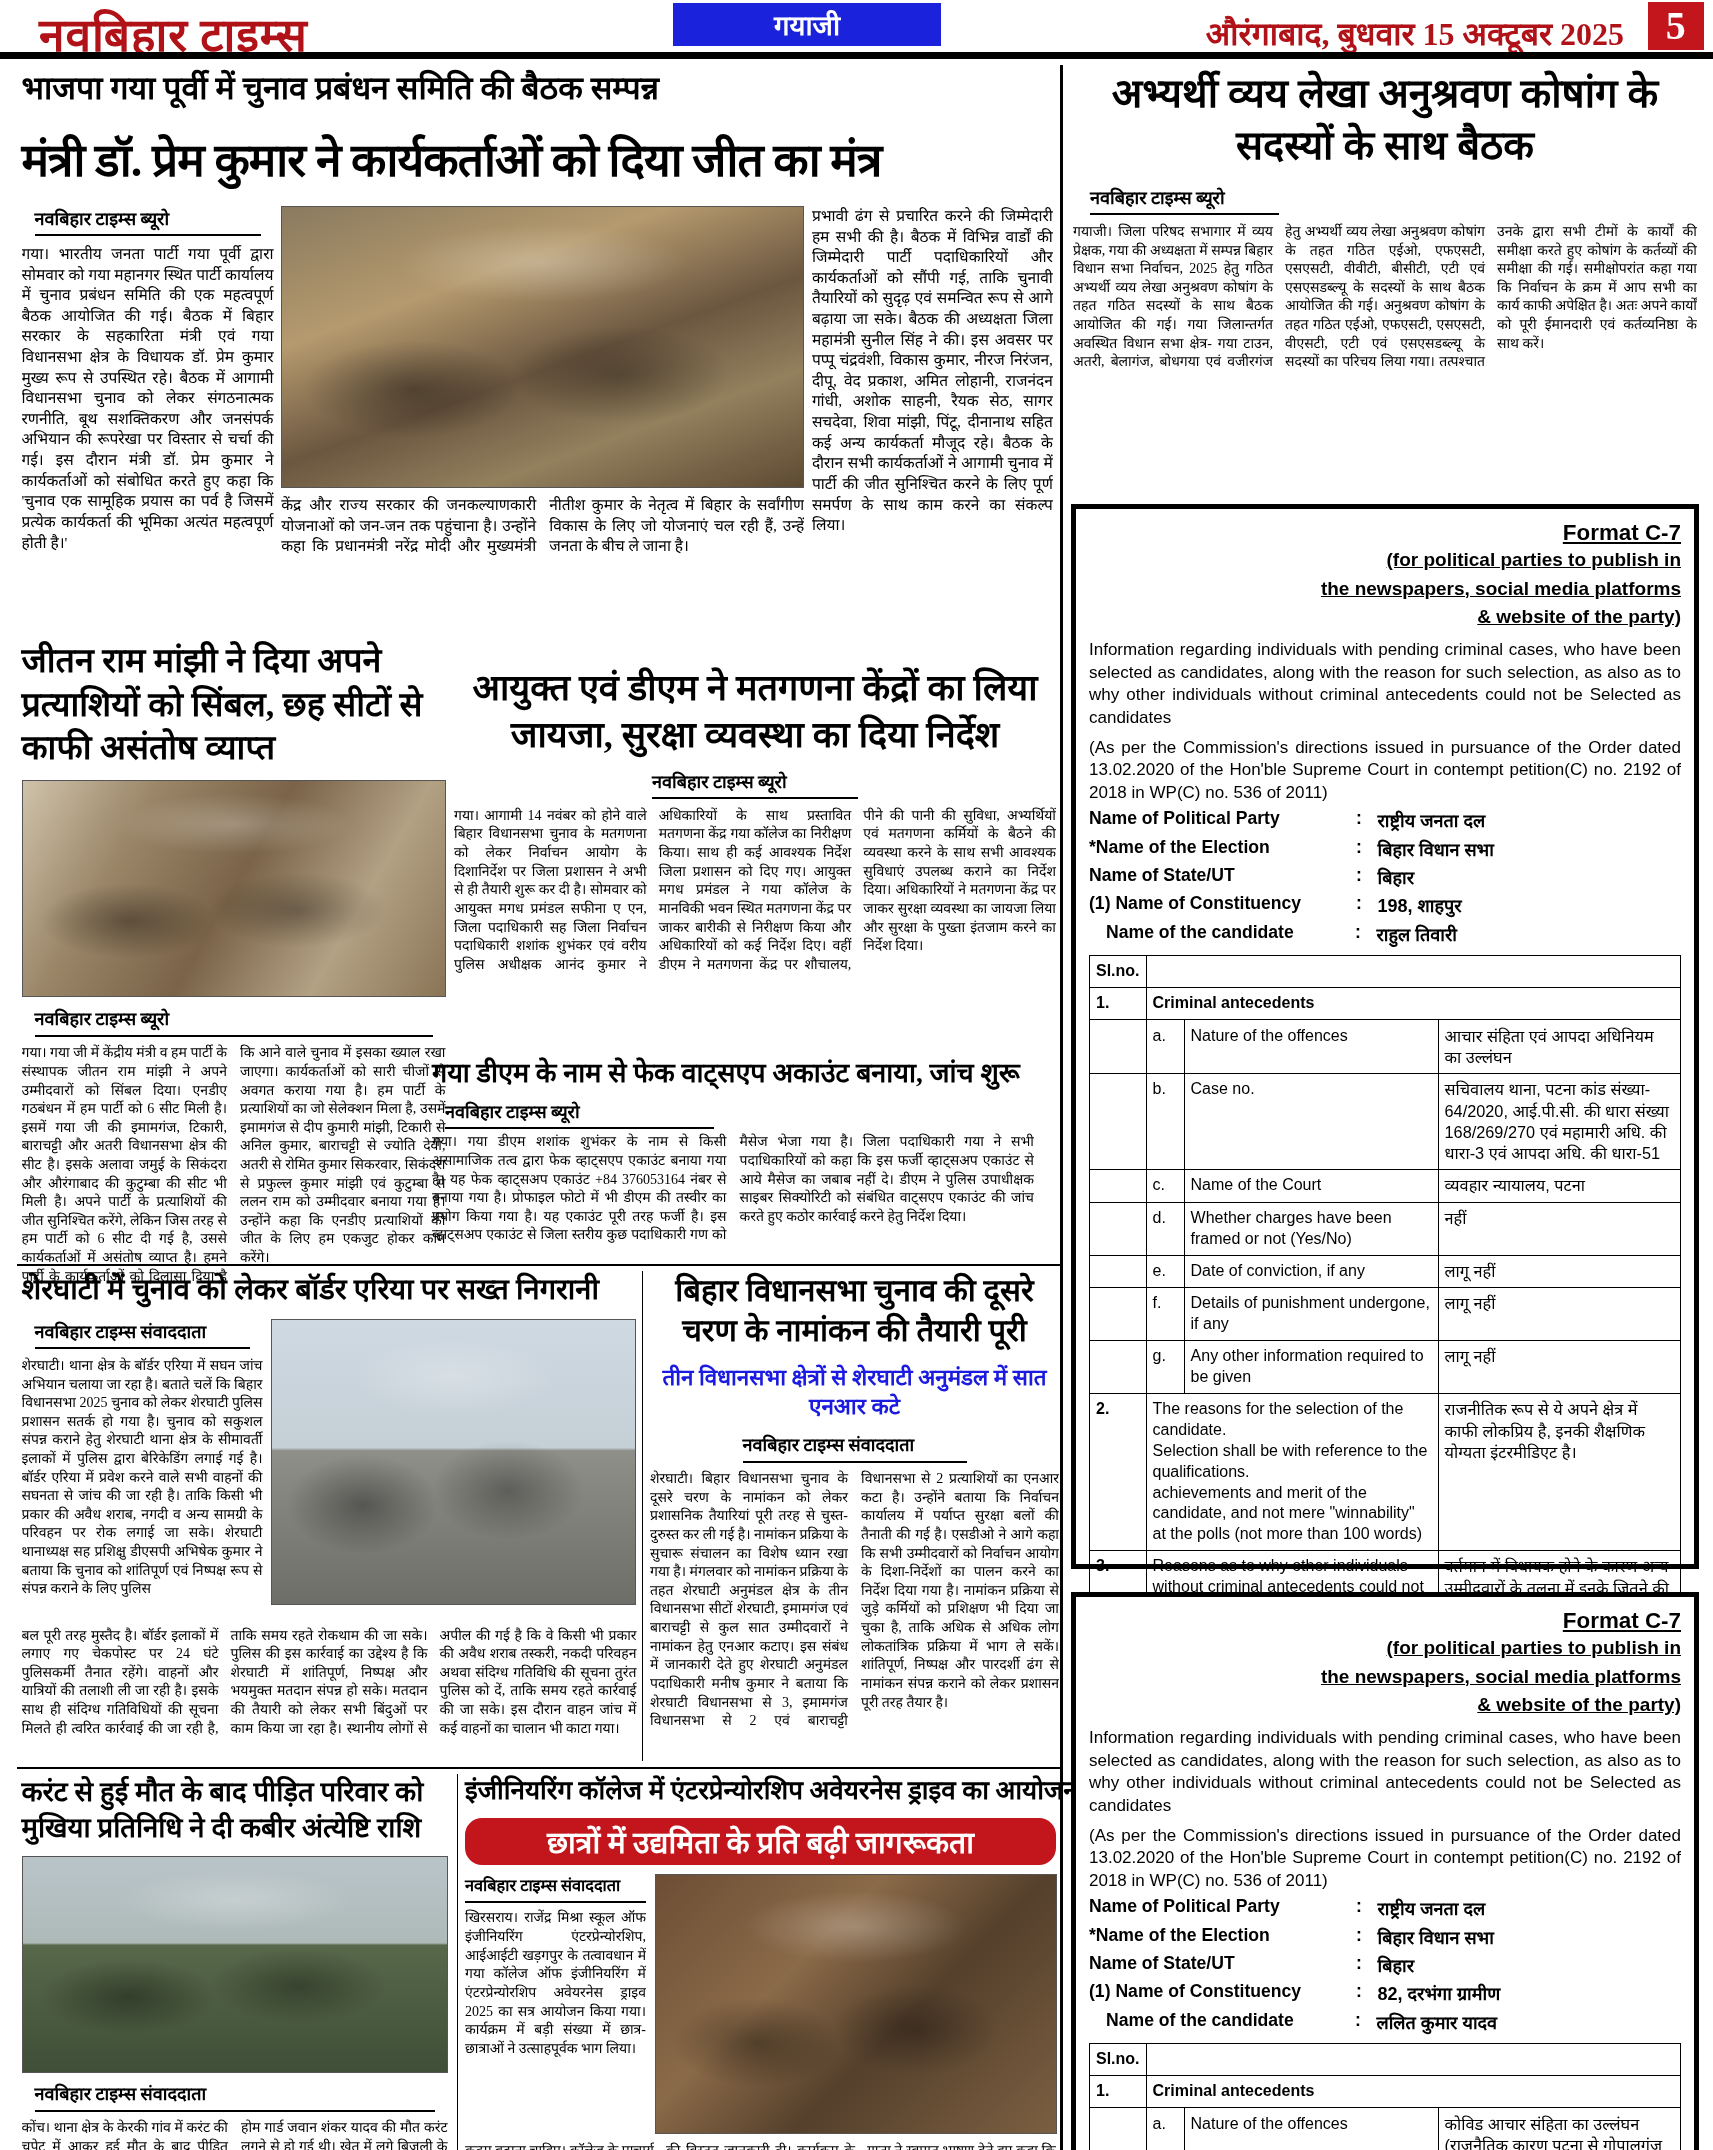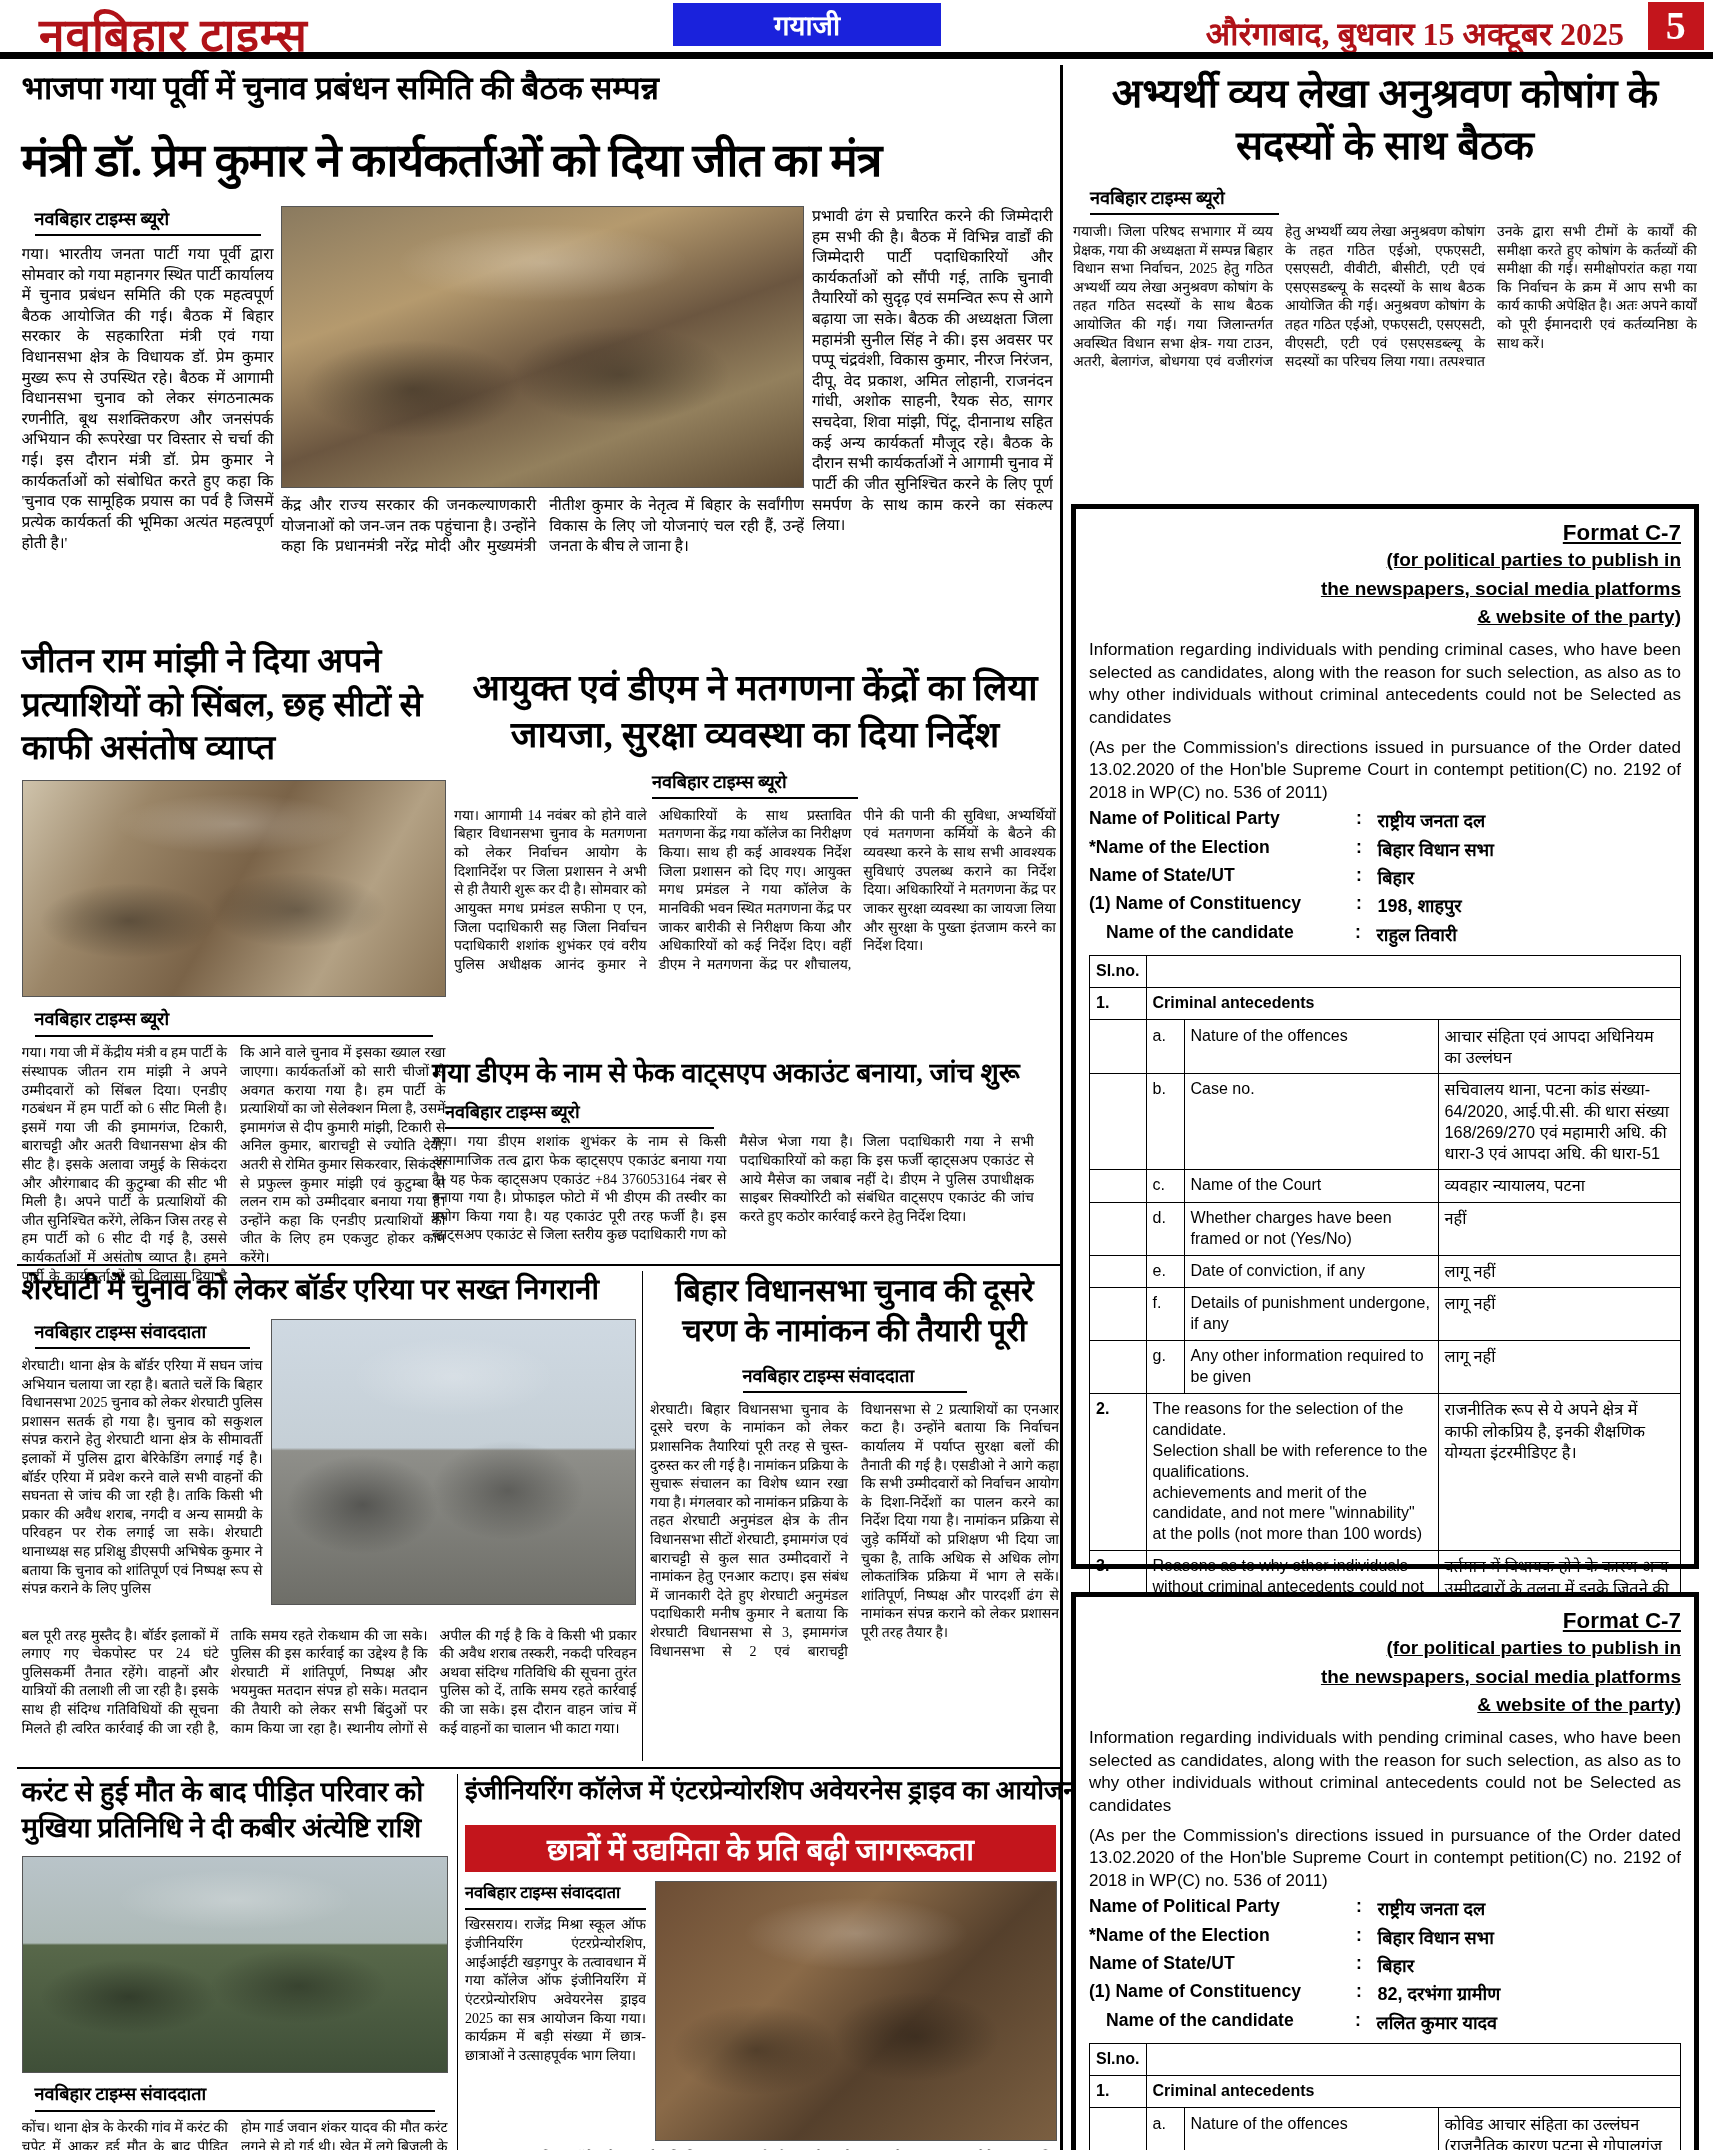--- a/index.html
+++ b/index.html
@@ -150,40 +150,41 @@
           <div class="ph-shade"></div>
         </div>
     </div>
     <div class="body-s just cols3 clip" style="height:155px;margin-top:7.7px;">बल पूरी तरह मुस्तैद है। बॉर्डर इलाकों में लगाए गए चेकपोस्ट पर 24 घंटे पुलिसकर्मी तैनात रहेंगे। वाहनों और यात्रियों की तलाशी ली जा रही है। इसके साथ ही संदिग्ध गतिविधियों की सूचना मिलते ही त्वरित कार्रवाई की जा रही है, ताकि समय रहते रोकथाम की जा सके। पुलिस की इस कार्रवाई का उद्देश्य है कि शेरघाटी में शांतिपूर्ण, निष्पक्ष और भयमुक्त मतदान संपन्न हो सके। मतदान की तैयारी को लेकर सभी बिंदुओं पर काम किया जा रहा है। स्थानीय लोगों से अपील की गई है कि वे किसी भी प्रकार की अवैध शराब तस्करी, नकदी परिवहन अथवा संदिग्ध गतिविधि की सूचना तुरंत पुलिस को दें, ताकि समय रहते कार्रवाई की जा सके। इस दौरान वाहन जांच में कई वाहनों का चालान भी काटा गया।</div>
   </div>
 
   <div class="abs vrule" style="left:642px;top:1271px;width:1.3px;height:490px;"></div>
 
   <div class="abs" style="left:650px;top:1271px;width:409px;">
     <div class="hl-m ctr" style="font-size:31px;">बिहार विधानसभा चुनाव की दूसरे चरण के नामांकन की तैयारी पूरी</div>
+    <div class="subhead-blue ctr" style="margin-top:11.2px;">तीन विधानसभा क्षेत्रों से शेरघाटी अनुमंडल में सात एनआर कटे</div>
     <div class="byline" style="width:224px;margin:11.2px auto 7.7px auto;">नवबिहार टाइम्स संवाददाता</div>
     <div class="body-s just cols2 clip" style="height:318px;">शेरघाटी। बिहार विधानसभा चुनाव के दूसरे चरण के नामांकन को लेकर प्रशासनिक तैयारियां पूरी तरह से चुस्त-दुरुस्त कर ली गई है। नामांकन प्रक्रिया के सुचारू संचालन का विशेष ध्यान रखा गया है। मंगलवार को नामांकन प्रक्रिया के तहत शेरघाटी अनुमंडल क्षेत्र के तीन विधानसभा सीटों शेरघाटी, इमामगंज एवं बाराचट्टी से कुल सात उम्मीदवारों ने नामांकन हेतु एनआर कटाए। इस संबंध में जानकारी देते हुए शेरघाटी अनुमंडल पदाधिकारी मनीष कुमार ने बताया कि शेरघाटी विधानसभा से 3, इमामगंज विधानसभा से 2 एवं बाराचट्टी विधानसभा से 2 प्रत्याशियों का एनआर कटा है। उन्होंने बताया कि निर्वाचन कार्यालय में पर्याप्त सुरक्षा बलों की तैनाती की गई है। एसडीओ ने आगे कहा कि सभी उम्मीदवारों को निर्वाचन आयोग के दिशा-निर्देशों का पालन करने का निर्देश दिया गया है। नामांकन प्रक्रिया से जुड़े कर्मियों को प्रशिक्षण भी दिया जा चुका है, ताकि अधिक से अधिक लोग लोकतांत्रिक प्रक्रिया में भाग ले सकें। शांतिपूर्ण, निष्पक्ष और पारदर्शी ढंग से नामांकन संपन्न कराने को लेकर प्रशासन पूरी तरह तैयार है।</div>
   </div>
 
   <div class="abs hrule" style="left:17px;top:1767px;width:1043px;height:1.7px;"></div>
 
   <div class="abs" style="left:21.5px;top:1774px;width:426px;">
     <div class="hl-s">करंट से हुई मौत के बाद पीड़ित परिवार को मुखिया प्रतिनिधि ने दी कबीर अंत्येष्टि राशि</div>
     <div class="photo ph-pyre" style="height:215px;margin-top:10.3px;">
         <div class="ph-shade"></div>
       </div>
     <div class="byline" style="margin-top:8.6px;">नवबिहार टाइम्स संवाददाता</div>
     <div class="body-s just cols2 clip" style="height:181px;">कोंच। थाना क्षेत्र के केरकी गांव में करंट की चपेट में आकर हुई मौत के बाद पीड़ित परिवार को आर्थिक सहायता दी गई। पंचायत के मुखिया प्रतिनिधि ने मंगलवार को मृतक के घर पहुंचकर कबीर अंत्येष्टि योजना के तहत तीन हजार रुपये की राशि प्रदान की। विदित हो कि सोमवार को केरकी गांव निवासी 65 वर्षीय सेवानिवृत्त होम गार्ड जवान शंकर यादव की मौत करंट लगने से हो गई थी। खेत में लगे बिजली के तार की चपेट में आने से वे बुरी तरह झुलस गए और घटनास्थल पर ही उनकी मौत हो गई। मुखिया प्रतिनिधि ने बताया कि पीड़ित परिवार को सरकारी प्रावधानों के तहत हरसंभव सहायता दिलाई जाएगी।</div>
   </div>
 
   <div class="abs vrule" style="left:457px;top:1774px;width:1.3px;height:469px;"></div>
 
   <div class="abs" style="left:465px;top:1774px;width:591px;">
     <div class="hl-s" style="white-space:nowrap;font-size:26px;">इंजीनियरिंग कॉलेज में एंटरप्रेन्योरशिप अवेयरनेस ड्राइव का आयोजन</div>
-    <div class="redbox-head" style="height:47px;margin-top:17px;">छात्रों में उद्यमिता के प्रति बढ़ी जागरूकता</div>
+    <div class="redbox-head" style="height:47px;margin-top:10px;border-radius:17px;">छात्रों में उद्यमिता के प्रति बढ़ी जागरूकता</div>
     <div style="display:flex;gap:8.6px;margin-top:9.5px;">
       <div style="width:181px;flex:none;">
         <div class="byline" style="margin:0 0 6.9px 0;font-size:16.3px;">नवबिहार टाइम्स संवाददाता</div>
         <div class="body-s just clip" style="height:224px;">खिरसराय। राजेंद्र मिश्रा स्कूल ऑफ इंजीनियरिंग एंटरप्रेन्योरशिप, आईआईटी खड़गपुर के तत्वावधान में गया कॉलेज ऑफ इंजीनियरिंग में एंटरप्रेन्योरशिप अवेयरनेस ड्राइव 2025 का सत्र आयोजन किया गया। कार्यक्रम में बड़ी संख्या में छात्र-छात्राओं ने उत्साहपूर्वक भाग लिया।</div>
       </div>
       <div class="photo ph-seminar" style="width:400px;height:258px;flex:none;">
           <div class="ph-shade"></div>
         </div>
     </div>
     <div class="body-s just cols3 clip" style="height:142px;margin-top:7.7px;">कदम बढ़ाना चाहिए। कॉलेज के प्राचार्य एवं आईआईटी खड़गपुर के विशेषज्ञों ने संयुक्त रूप से छात्रों को उद्यमिता के माध्यम से रोजगार सृजन की दिशा में प्रोत्साहित किया। वक्ताओं ने स्टार्टअप इंडिया, स्टैंडअप इंडिया जैसी योजनाओं की विस्तृत जानकारी दी। कार्यक्रम के दौरान छात्रों को स्टार्टअप संस्कृति के प्रति जागरूक किया गया तथा भविष्य में स्टार्टअप लगाने वाले छात्रों को हरसंभव सहायता देने की बात कही गई। इस अवसर पर ई-सेल के लक्ष्मण गुप्ता ने स्वागत भाषण देते हुए कहा कि आज के समय में युवाओं को पारंपरिक रोजगार से आगे बढ़कर स्वयं रोजगार सृजन की दिशा में प्रतिनिधित्व करना चाहिए। कार्यक्रम में लगभग 200 छात्र-छात्राओं ने उत्साहपूर्वक भाग लिया।</div>

